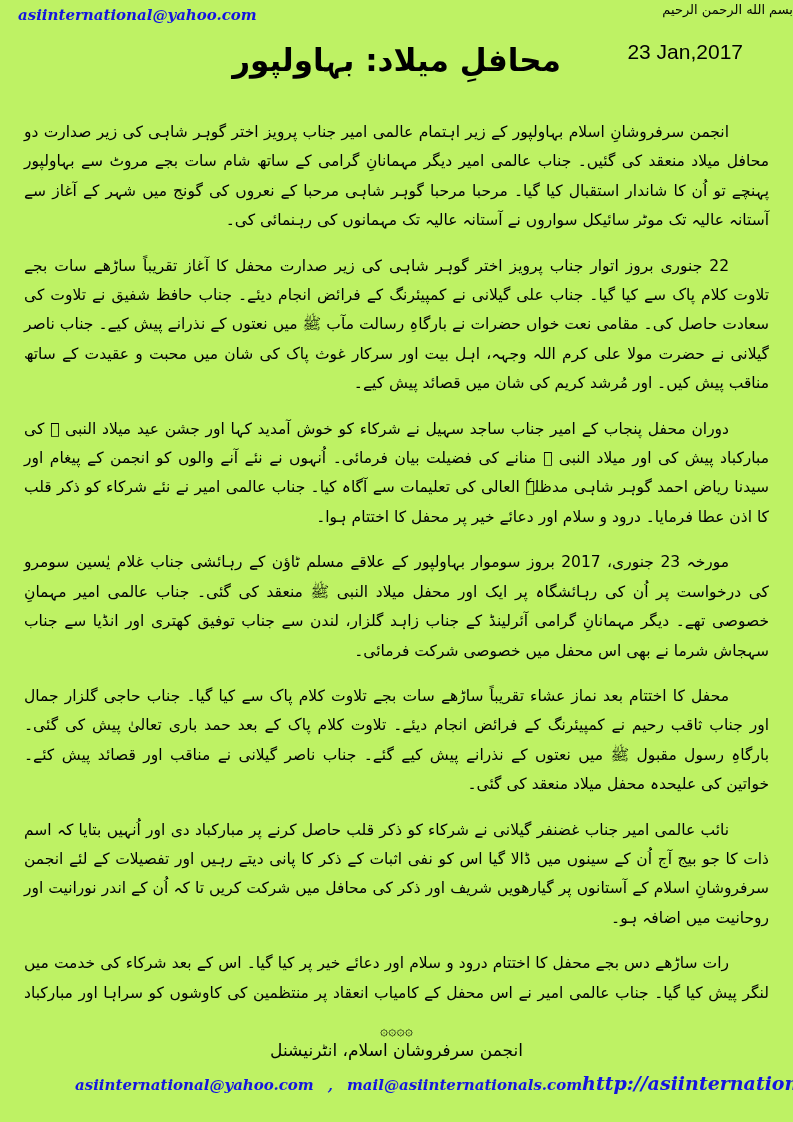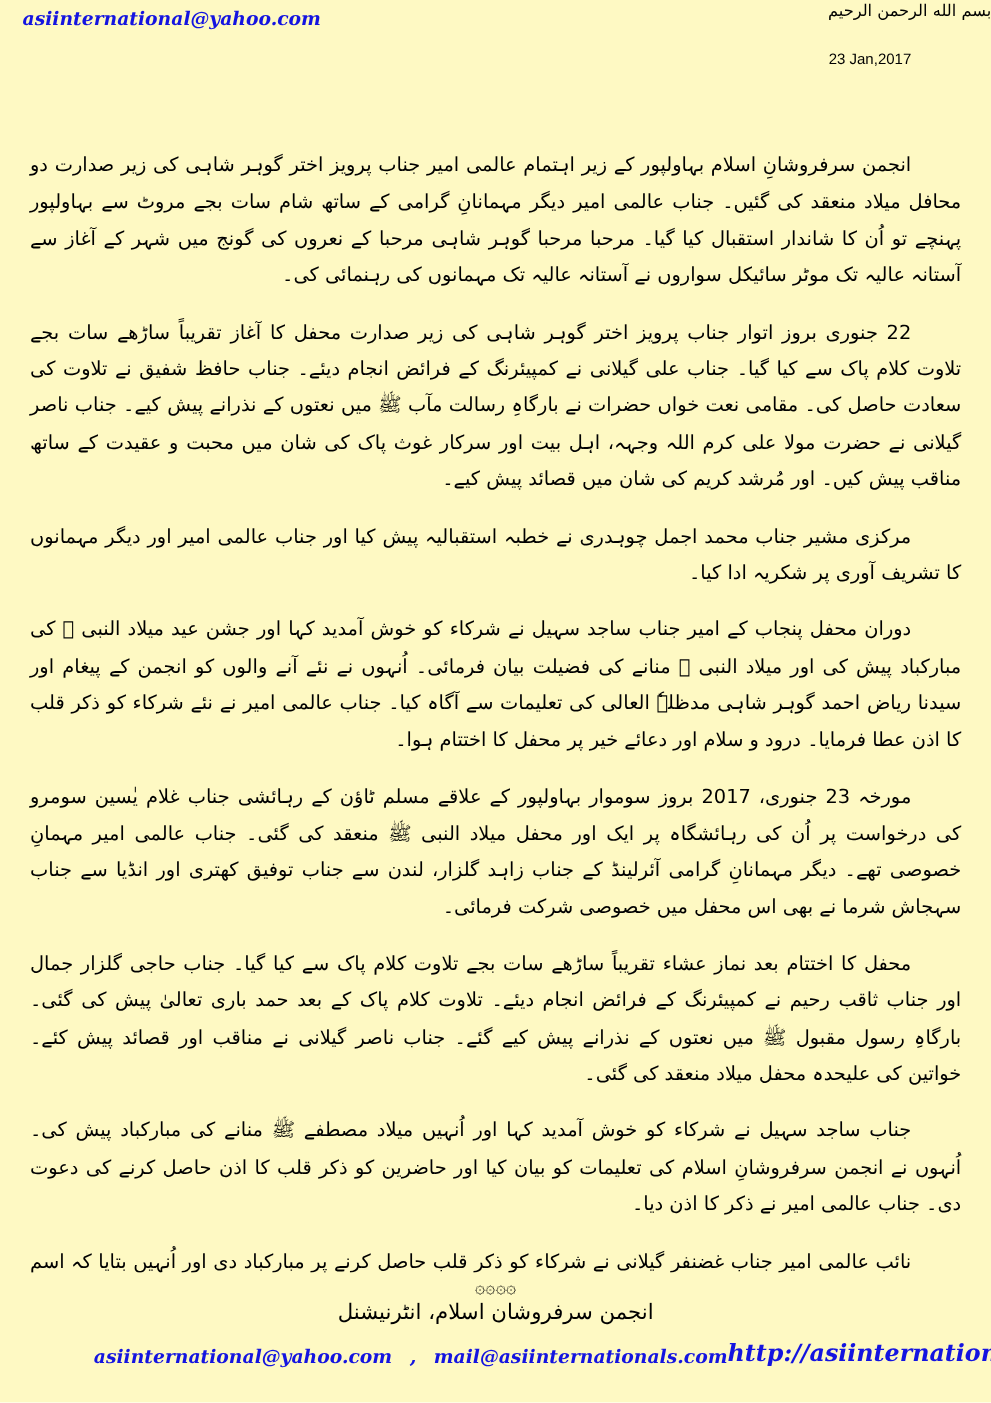--- a/index.html
+++ b/index.html
@@ -1,20 +1,20 @@
 <!DOCTYPE html>
 <html lang="ur"><head>
 <meta charset="utf-8">
 <style>
   html,body{margin:0;padding:0;background:#ffffff;}
   .page{
     position:relative;
     width:793px;height:1122px;
     margin:0 auto;
-    background:#fef9c3;
+    background:#bef264;
     overflow:hidden;
     font-family:"DejaVu Sans",sans-serif;
     color:#000;
   }
   
   .top-row{
     position:absolute;top:6px;left:0;right:0;
     display:flex;align-items:flex-start;
   }
   .top-email{
@@ -25,23 +25,23 @@
     color:#1414e0;
     white-space:nowrap;
   }
   .bismillah{
     position:absolute;left:0;right:0;top:2px;
     text-align:right;
     font-size:13px;font-weight:normal;
     direction:rtl;
   }
   .date-line{
-    position:absolute;top:40px;right:64px;
+    position:absolute;top:40px;right:50px;
     font-family:"Liberation Sans",sans-serif;
-    font-size:12px;
+    font-size:21px;
     white-space:nowrap;
   }
   .doc-title{
     position:absolute;top:42px;left:0;right:0;
     text-align:center;
     direction:rtl;
     font-size:31px;font-weight:bold;
     letter-spacing:1px;
   }
   
@@ -100,29 +100,28 @@
 </head>
 <body>
 
 <div class="page">
 
   <div class="top-row">
     <span class="top-email">asiinternational@yahoo.com</span>
   </div>
   <div class="bismillah">بسم الله الرحمن الرحيم</div>
   <div class="date-line">23 Jan,2017</div>
+  <div class="doc-title">محافلِ میلاد: بہاولپور</div>
 
   <div class="body-text">
     <p>انجمن سرفروشانِ اسلام بہاولپور کے زیر اہتمام عالمی امیر جناب پرویز اختر گوہر شاہی کی زیر صدارت دو محافل میلاد منعقد کی گئیں۔ جناب عالمی امیر دیگر مہمانانِ گرامی کے ساتھ شام سات بجے مروٹ سے بہاولپور پہنچے تو اُن کا شاندار استقبال کیا گیا۔ مرحبا مرحبا گوہر شاہی مرحبا کے نعروں کی گونج میں شہر کے آغاز سے آستانہ عالیہ تک موٹر سائیکل سواروں نے آستانہ عالیہ تک مہمانوں کی رہنمائی کی۔</p>
     <p>22 جنوری بروز اتوار جناب پرویز اختر گوہر شاہی کی زیر صدارت محفل کا آغاز تقریباً ساڑھے سات بجے تلاوت کلام پاک سے کیا گیا۔ جناب علی گیلانی نے کمپیئرنگ کے فرائض انجام دیئے۔ جناب حافظ شفیق نے تلاوت کی سعادت حاصل کی۔ مقامی نعت خواں حضرات نے بارگاہِ رسالت مآب ﷺ میں نعتوں کے نذرانے پیش کیے۔ جناب ناصر گیلانی نے حضرت مولا علی کرم اللہ وجہہ، اہل بیت اور سرکار غوث پاک کی شان میں محبت و عقیدت کے ساتھ مناقب پیش کیں۔ اور مُرشد کریم کی شان میں قصائد پیش کیے۔</p>
-    <p>مرکزی مشیر جناب محمد اجمل چوہدری نے خطبہ استقبالیہ پیش کیا اور جناب عالمی امیر اور دیگر مہمانوں کا تشریف آوری پر شکریہ ادا کیا۔</p>
     <p>دوران محفل پنجاب کے امیر جناب ساجد سہیل نے شرکاء کو خوش آمدید کہا اور جشن عید میلاد النبی ﷺ کی مبارکباد پیش کی اور میلاد النبی ﷺ منانے کی فضیلت بیان فرمائی۔ اُنہوں نے نئے آنے والوں کو انجمن کے پیغام اور سیدنا ریاض احمد گوہر شاہی مدظلہٗ العالی کی تعلیمات سے آگاہ کیا۔ جناب عالمی امیر نے نئے شرکاء کو ذکر قلب کا اذن عطا فرمایا۔ درود و سلام اور دعائے خیر پر محفل کا اختتام ہوا۔</p>
     <p>مورخہ 23 جنوری، 2017 بروز سوموار بہاولپور کے علاقے مسلم ٹاؤن کے رہائشی جناب غلام یٰسین سومرو کی درخواست پر اُن کی رہائشگاہ پر ایک اور محفل میلاد النبی ﷺ منعقد کی گئی۔ جناب عالمی امیر مہمانِ خصوصی تھے۔ دیگر مہمانانِ گرامی آئرلینڈ کے جناب زاہد گلزار، لندن سے جناب توفیق کھتری اور انڈیا سے جناب سہجاش شرما نے بھی اس محفل میں خصوصی شرکت فرمائی۔</p>
     <p>محفل کا اختتام بعد نماز عشاء تقریباً ساڑھے سات بجے تلاوت کلام پاک سے کیا گیا۔ جناب حاجی گلزار جمال اور جناب ثاقب رحیم نے کمپیئرنگ کے فرائض انجام دیئے۔ تلاوت کلام پاک کے بعد حمد باری تعالیٰ پیش کی گئی۔ بارگاہِ رسول مقبول ﷺ میں نعتوں کے نذرانے پیش کیے گئے۔ جناب ناصر گیلانی نے مناقب اور قصائد پیش کئے۔ خواتین کی علیحدہ محفل میلاد منعقد کی گئی۔</p>
-    <p>جناب ساجد سہیل نے شرکاء کو خوش آمدید کہا اور اُنہیں میلاد مصطفے ﷺ منانے کی مبارکباد پیش کی۔ اُنہوں نے انجمن سرفروشانِ اسلام کی تعلیمات کو بیان کیا اور حاضرین کو ذکر قلب کا اذن حاصل کرنے کی دعوت دی۔ جناب عالمی امیر نے ذکر کا اذن دیا۔</p>
     <p>نائب عالمی امیر جناب غضنفر گیلانی نے شرکاء کو ذکر قلب حاصل کرنے پر مبارکباد دی اور اُنہیں بتایا کہ اسم ذات کا جو بیج آج اُن کے سینوں میں ڈالا گیا اس کو نفی اثبات کے ذکر کا پانی دیتے رہیں اور تفصیلات کے لئے انجمن سرفروشانِ اسلام کے آستانوں پر گیارھویں شریف اور ذکر کی محافل میں شرکت کریں تا کہ اُن کے اندر نورانیت اور روحانیت میں اضافہ ہو۔</p>
     <p>رات ساڑھے دس بجے محفل کا اختتام درود و سلام اور دعائے خیر پر کیا گیا۔ اس کے بعد شرکاء کی خدمت میں لنگر پیش کیا گیا۔ جناب عالمی امیر نے اس محفل کے کامیاب انعقاد پر منتظمین کی کاوشوں کو سراہا اور مبارکباد دی۔</p>
   </div>
 
   <div class="footer">
     <div class="ornaments">۞۞۞۞</div>
     <div class="org-name">انجمن سرفروشان اسلام، انٹرنیشنل</div>
     <div class="footer-links">
       <span class="footer-email-group">
         <span>asiinternational@yahoo.com</span><span class="footer-email-sep">,</span><span>mail@asiinternationals.com</span>

